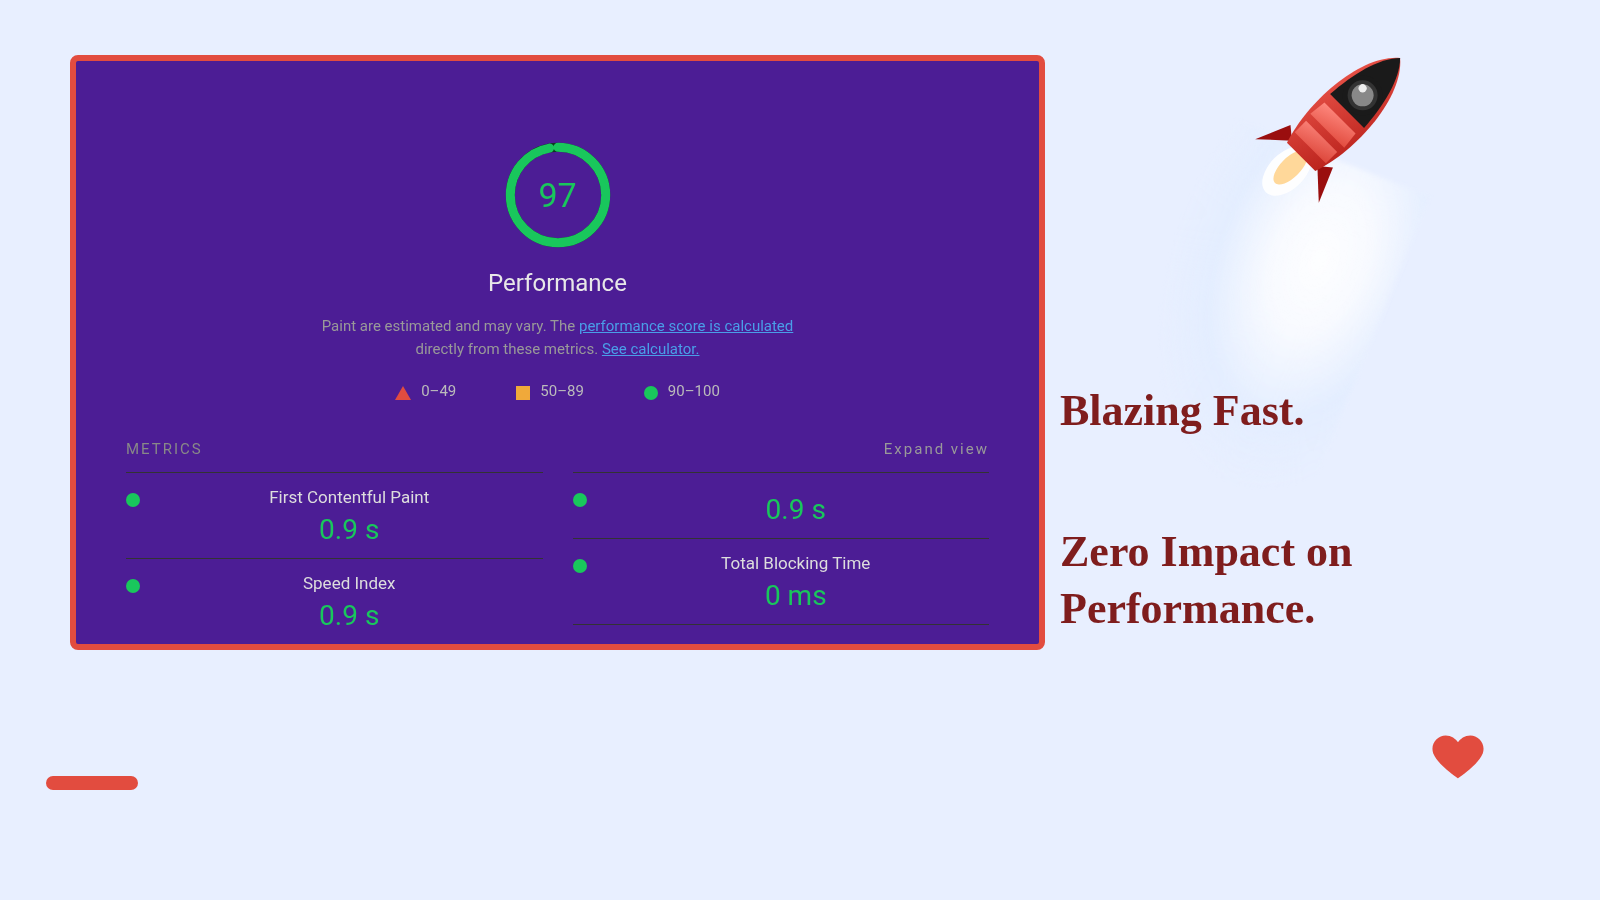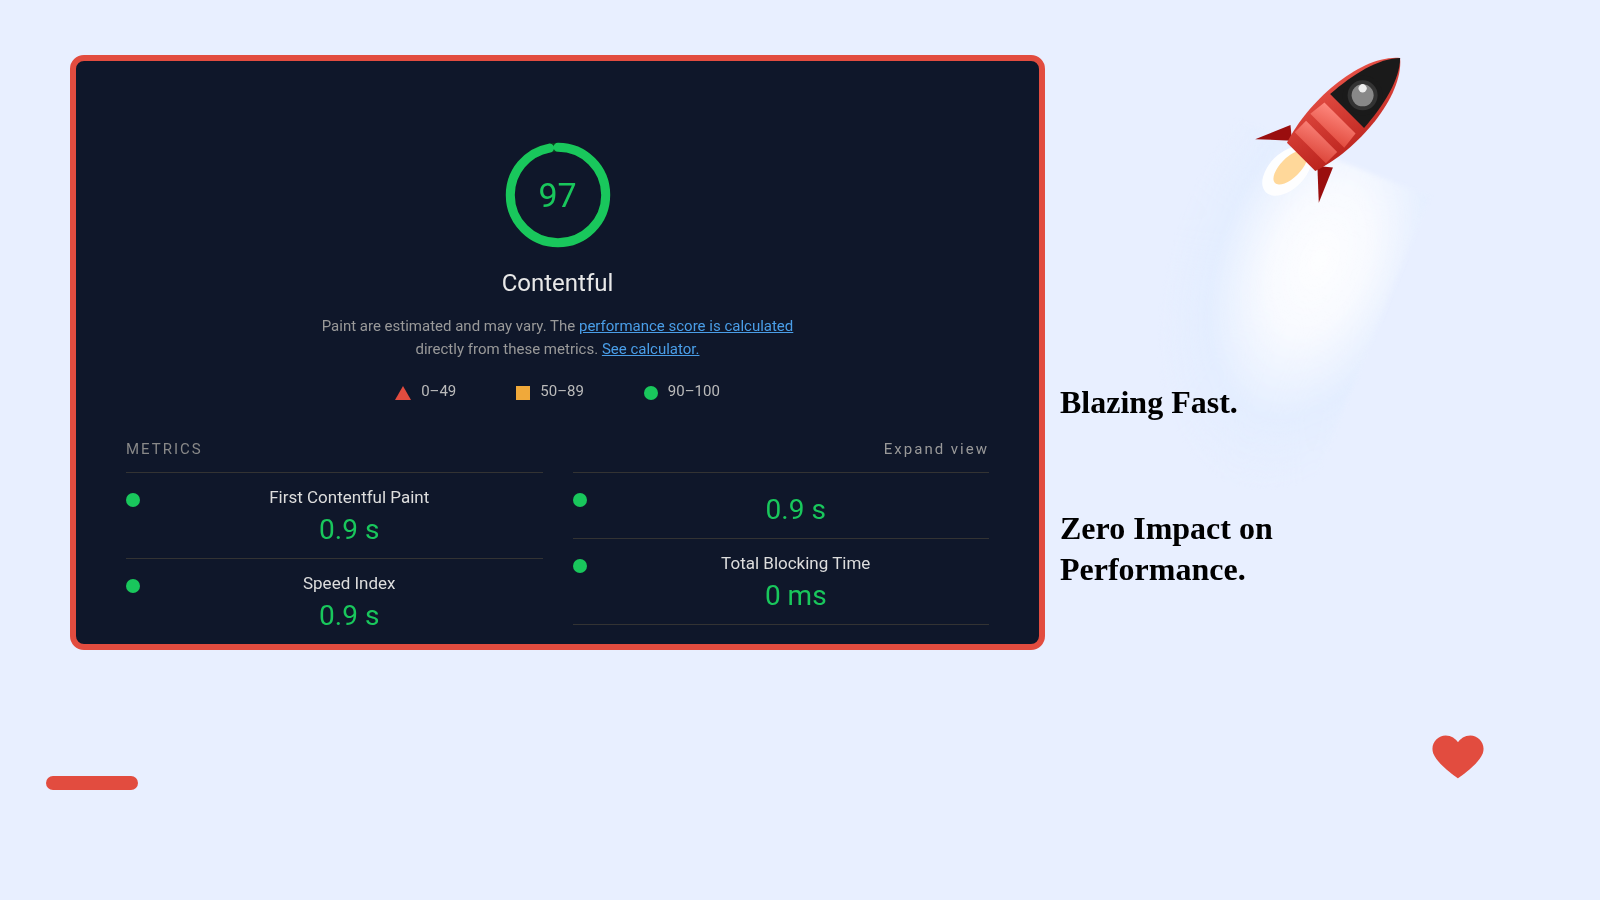--- a/index.html
+++ b/index.html
@@ -6,23 +6,23 @@
   body {
     width: 1600px; height: 900px;
     background: #e8efff;
     font-family: -apple-system, BlinkMacSystemFont, "Segoe UI", Roboto, Arial, sans-serif;
     position: relative; overflow: hidden;
   }
   .panel {
     position: absolute;
     left: 70px; top: 55px;
     width: 975px; height: 595px;
-    background: #0f172a;
+    background: #4c1d95;
     border: 6px solid #e24c3f;
-    border-radius: 14px;
+    border-radius: 8px;
     padding: 40px 50px 0 50px;
     color: #fff;
     overflow: hidden;
   }
   .gauge-wrap { text-align: center; margin-top: 40px; }
   .gauge {
     width: 108px; height: 108px; margin: 0 auto; position: relative;
   }
   .gauge svg { width: 108px; height: 108px; transform: rotate(-90deg); }
   .gauge-score {
@@ -51,22 +51,22 @@
     border-top: 1px solid #333; padding: 14px 0 12px 30px; position: relative;
   }
   .metric .mdot {
     width: 14px; height: 14px; border-radius: 50%; background: #19c75c;
     position: absolute; left: 0; top: 20px;
   }
   .metric-name { color: #ddd; font-size: 17px; }
   .metric-val { color: #19c75c; font-size: 28px; margin-top: 6px; }
   .marketing {
     position: absolute; right: 180px; top: 382px; width: 360px;
-    color: #000000; font-family: Georgia, "Times New Roman", serif;
-    font-size: 32px; line-height: 1.3; font-weight: 600;
+    color: #7f1d1d; font-family: Georgia, "Times New Roman", serif;
+    font-size: 44px; line-height: 1.3; font-weight: 600;
   }
   .marketing p + p { margin-top: 84px; }
   .pill {
     position: absolute; left: 46px; bottom: 110px;
     width: 92px; height: 14px; background: #e24c3f; border-radius: 10px;
   }
   .heart {
     position: absolute; right: 115px; bottom: 115px; width: 54px; height: 54px;
   }
   .rocket {
@@ -90,21 +90,21 @@
 
 <div class="panel">
   <div class="gauge-wrap">
     <div class="gauge">
       <svg viewBox="0 0 36 36">
         <circle cx="18" cy="18" r="15.9" fill="none" stroke="#0d3a1f" stroke-width="3"></circle>
         <circle cx="18" cy="18" r="15.9" fill="none" stroke="#19c75c" stroke-width="3" stroke-dasharray="96.9 100" stroke-linecap="round"></circle>
       </svg>
       <div class="gauge-score">97</div>
     </div>
-    <div class="perf-title">Contentful</div>
+    <div class="perf-title">Performance</div>
     <div class="subtext">
       <span>Paint are estimated and may vary. The </span><a href="#">performance score is calculated</a><span> directly from these metrics. </span><a href="#">See calculator.</a>
     </div>
     <div class="legend">
       <div class="legend-item">
           <span class="tri"></span>
           <span>0–49</span>
         </div>
       <div class="legend-item">
           <span class="sq"></span>

